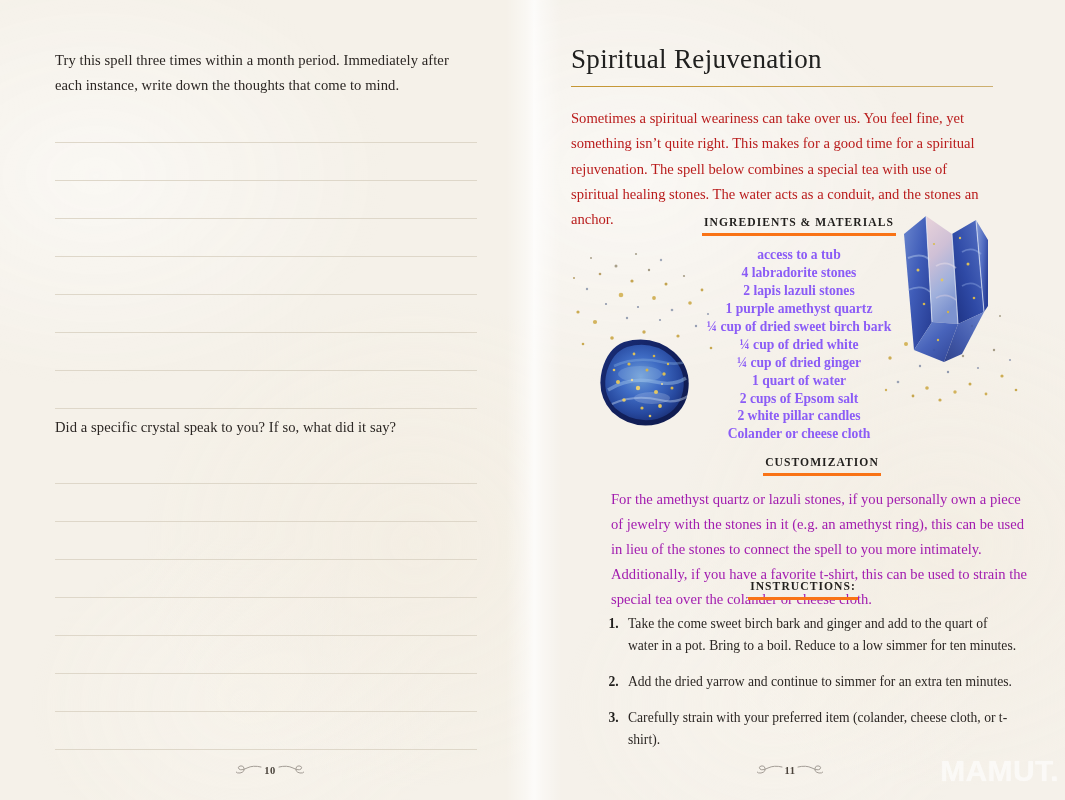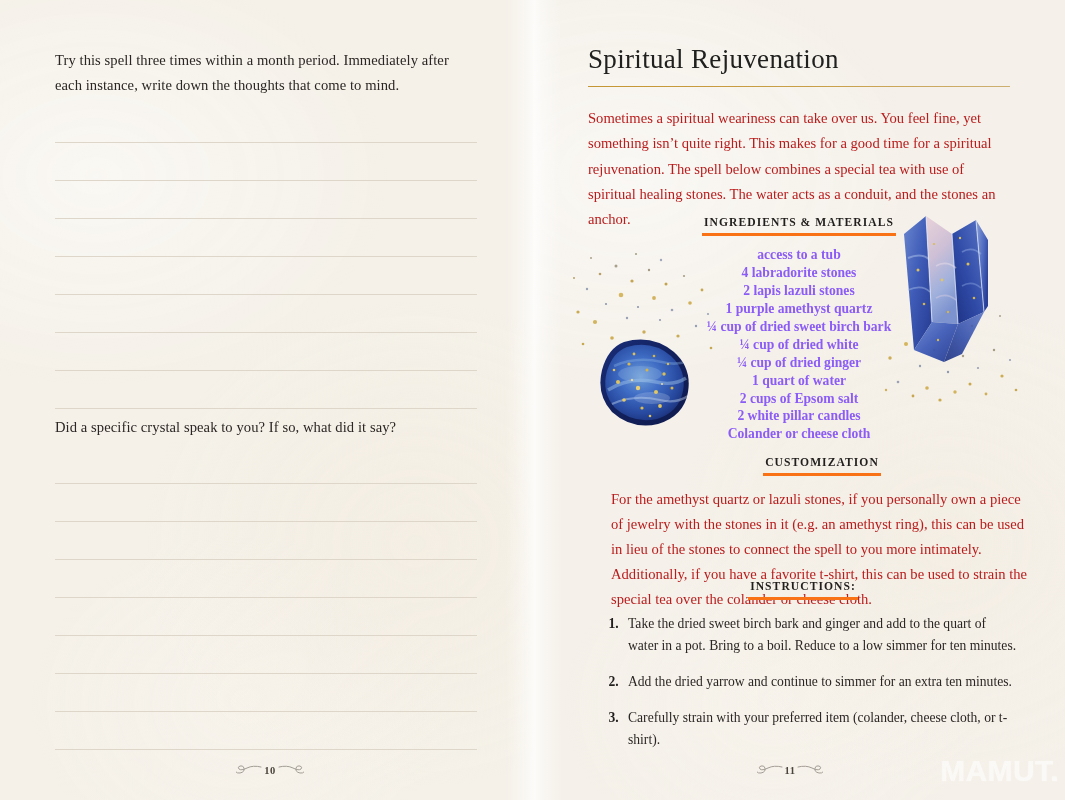--- a/index.html
+++ b/index.html
@@ -83,21 +83,21 @@
   .rule-line {
     height: 1px;
     background: #ded7c9;
     margin: 0;
   }
   .rule-spacer { height: 37px; }
 
   
   .right-body {
     position: absolute;
-    left: 588px;
+    left: 571px;
     top: 44px;
     width: 422px;
   }
   .chapter-title {
     font-size: 27px;
     font-weight: 400;
     letter-spacing: .012em;
     color: #20201f;
     margin: 0 0 11px 0;
     font-family: "Liberation Serif", "DejaVu Serif", serif;
@@ -153,21 +153,21 @@
     left: 588px;
     top: 452px;
     width: 422px;
     text-align: center;
     margin-left: 23px;
   }
   .custom-body {
     text-align: left;
     font-size: 14.6px;
     line-height: 1.72;
-    color: #b91c1c;
+    color: #a21caf;
     margin: 11px 0 0 0;
   }
 
   
   .instr-wrap {
     position: absolute;
     left: 588px;
     top: 576px;
     width: 430px;
     text-align: center;
@@ -503,21 +503,21 @@
   </div>
 
   <div class="custom-wrap">
     <div class="sec-head">CUSTOMIZATION</div>
     <p class="custom-body">For the amethyst quartz or lazuli stones, if you personally own a piece of jewelry with the stones in it (e.g. an amethyst ring), this can be used in lieu of the stones to connect the spell to you more intimately. Additionally, if you have a favorite t-shirt, this can be used to strain the special tea over the colander or cheese cloth.</p>
   </div>
 
   <div class="instr-wrap">
     <div class="sec-head">INSTRUCTIONS:</div>
     <ol class="instr-list" id="instructions-list">
-        <li>Take the dried sweet birch bark and ginger and add to the quart of water in a pot. Bring to a boil. Reduce to a low simmer for ten minutes.</li>
+        <li>Take the come sweet birch bark and ginger and add to the quart of water in a pot. Bring to a boil. Reduce to a low simmer for ten minutes.</li>
         <li>Add the dried yarrow and continue to simmer for an extra ten minutes.</li>
         <li>Carefully strain with your preferred item (colander, cheese cloth, or t-shirt).</li>
       </ol>
   </div>
 
   <div class="folio folio-left">
     <svg class="orn" width="26" height="12" viewBox="0 0 26 12">
       <path d="M25 3 Q17 1 11 4 Q5 7 3 5 Q1 3 4 2 Q7 1 8 4 Q9 8 4 9 Q1 9.5 0 8" stroke="#6f6760" stroke-width="1" fill="none" stroke-linecap="round"></path>
     </svg>
     <span class="folio-num">10</span>

